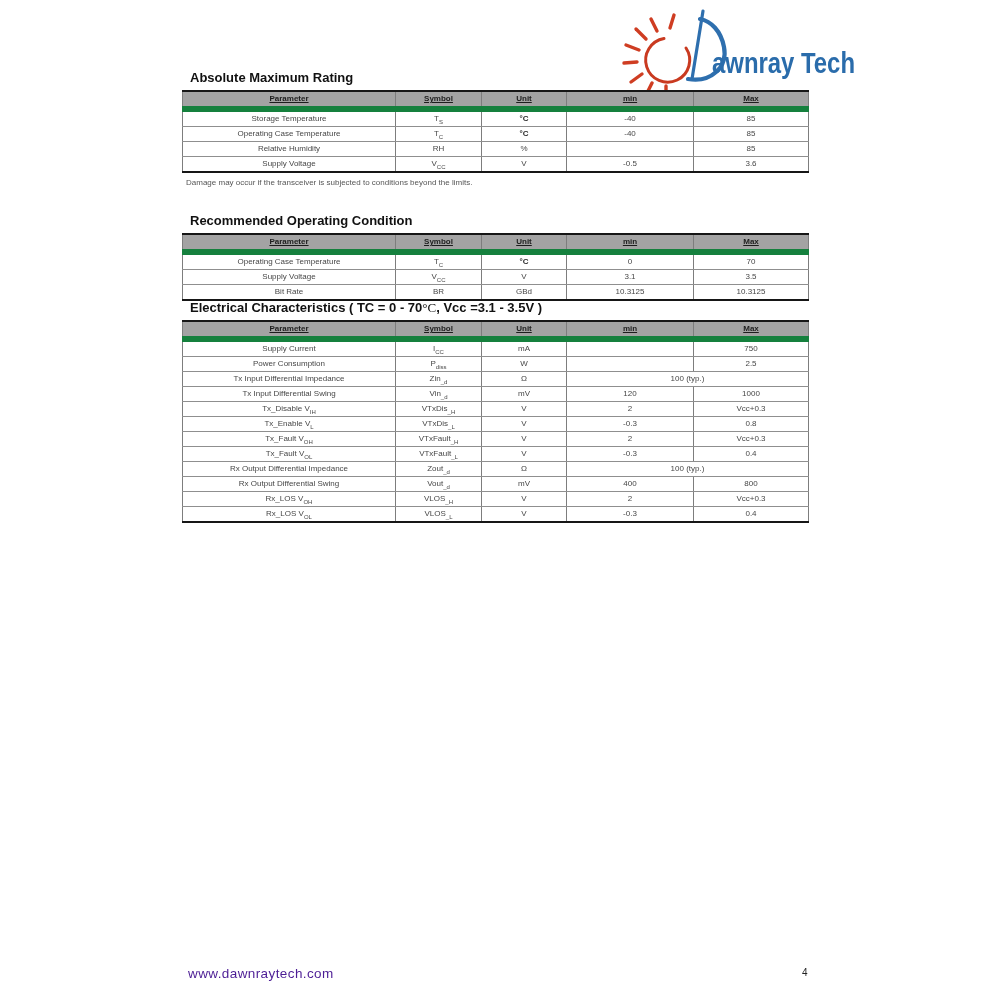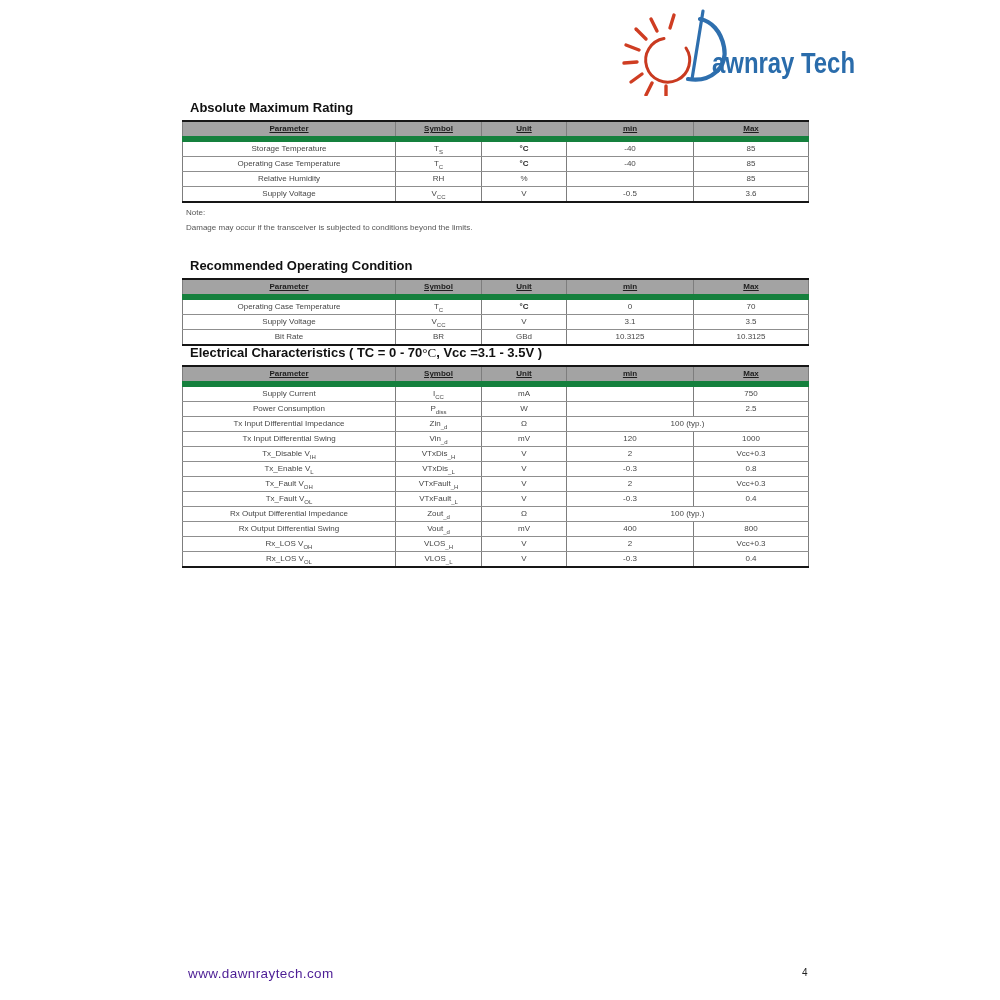--- a/index.html
+++ b/index.html
@@ -9,21 +9,21 @@
   }
   
   .logo { position:absolute; left:612px; top:8px; width:250px; height:88px; }
   
   .content { position:absolute; left:182px; top:0; width:626px; }
   .section-title {
     font-size:13px; font-weight:bold; color:#111;
     margin:0 0 5px 8px; line-height:14px; white-space:nowrap;
   }
   .section-title .degc { font-family:"Liberation Serif", serif; font-weight:normal; }
-  #sec0 .section-title { margin-top:101px; }
+  #sec0 .section-title { margin-top:71px; }
   #sec1 .section-title { margin-top:24px; }
   #sec2 .section-title { }
   table { border-collapse:collapse; width:626px; table-layout:fixed; }
   col.c-param { width:213px; } col.c-sym { width:86px; } col.c-unit { width:85px; }
   col.c-min { width:127px; } col.c-max { width:115px; }
   th, td {
     height:14px; padding:0; text-align:center; vertical-align:middle;
     font-size:8px; line-height:10px; color:#474747; font-weight:normal;
     border-left:1px solid #7d7d7d; border-right:1px solid #7d7d7d;
     overflow:hidden; white-space:nowrap;
@@ -120,21 +120,20 @@
           <tr>
             <td>Supply Voltage</td>
             <td><span>V</span><sub>CC</sub></td>
             <td>V</td>
             <td>-0.5</td>
             <td>3.6</td>
           </tr>
         </tbody>
       </table>
       <div class="note">
-        <div>Note:</div>
         <div>Damage may occur if the transceiver is subjected to conditions beyond the limits.</div>
       </div>
     </div>
 
     <div id="sec1">
       <div class="section-title">Recommended Operating Condition</div>
       <table>
         <colgroup>
             <col class="c-param">
             <col class="c-sym">

